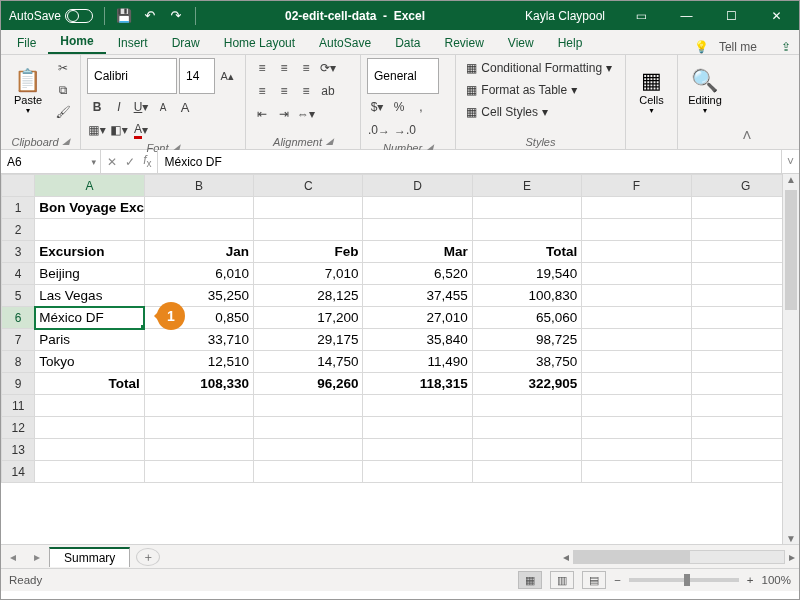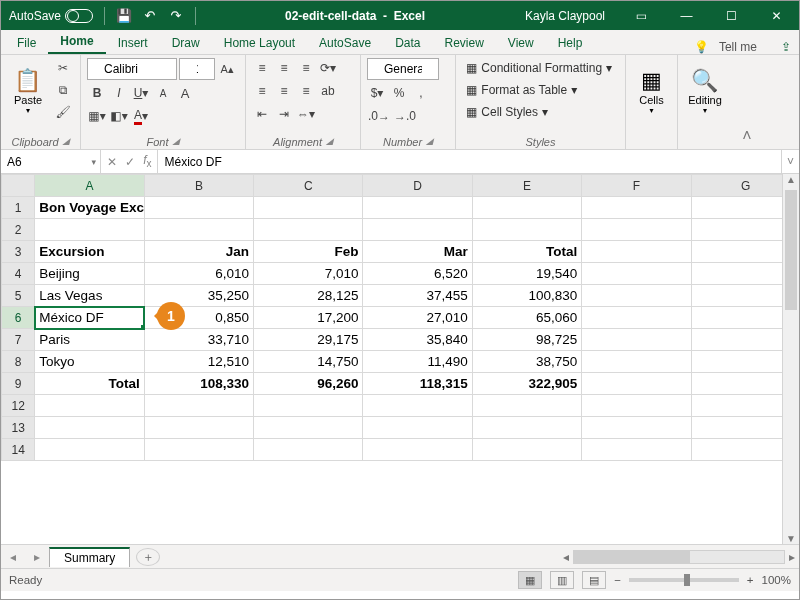--- a/index.html
+++ b/index.html
@@ -28,21 +28,21 @@
   .ribbon { height:95px; background:#f3f2f1; border-bottom:1px solid #d4d4d4; display:flex; }
   .group { border-right:1px solid #d4d4d4; padding:3px 6px 1px 6px; display:flex; flex-direction:column; }
   .group-body { flex:1; display:flex; gap:4px; align-items:flex-start; }
   .group-label { text-align:center; font-size:11px; color:#666; padding-top:2px; display:flex; justify-content:center; gap:4px;font-style:italic; }
   .dialoglauncher { font-size:9px; color:#888; }
   .bigbtn { display:flex; flex-direction:column; align-items:center; justify-content:center; width:42px; height:66px; font-size:11px; }
   .bigbtn .ic { font-size:22px; }
   .col { display:flex; flex-direction:column; gap:2px; }
   .row { display:flex; gap:2px; align-items:center; }
   .smbtn { min-width:20px; height:20px; border:1px solid transparent; display:flex; align-items:center; justify-content:center; font-size:12px; color:#444; }
-  select.fake, .combo { height:22px; font-size:12px; border:1px solid #ababab; background:#fff; padding:0 16px; }
+  select.fake, .combo { height:36px; font-size:12px; border:1px solid #ababab; background:#fff; padding:0 6px; }
   .font-combo { width:90px; }
   .size-combo { width:36px; }
   .num-combo { width:72px; }
   .txtbtn { display:flex; align-items:center; gap:4px; font-size:12px; color:#333; height:20px; padding:0 4px; }
 
   
   .fxbar { height:24px; display:flex; align-items:stretch; border-bottom:1px solid #d4d4d4; font-size:12px; }
   .namebox { width:100px; border-right:1px solid #d4d4d4; display:flex; align-items:center; padding:8px 6px; background:#fff; position:relative; }
   .namebox::after { content:"▾"; position:absolute; right:4px; font-size:9px; color:#777; }
   .fxbtns { display:flex; align-items:center; border-right:1px solid #d4d4d4; padding:0 6px; gap:8px; color:#888; }
@@ -395,20 +395,30 @@
           <th>9</th>
           <td class="txt num bold">Total</td>
           <td class="num bold">108,330</td>
           <td class="num bold">96,260</td>
           <td class="num bold">118,315</td>
           <td class="num bold">322,905</td>
           <td class="num bold"></td>
           <td class="num bold"></td>
         </tr>
         <tr>
+          <th>11</th>
+          <td class="txt"></td>
+          <td class="num"></td>
+          <td class="num"></td>
+          <td class="num"></td>
+          <td class="num"></td>
+          <td class="num"></td>
+          <td class="num"></td>
+        </tr>
+        <tr>
           <th>12</th>
           <td class="txt"></td>
           <td class="num"></td>
           <td class="num"></td>
           <td class="num"></td>
           <td class="num"></td>
           <td class="num"></td>
           <td class="num"></td>
         </tr>
         <tr>

